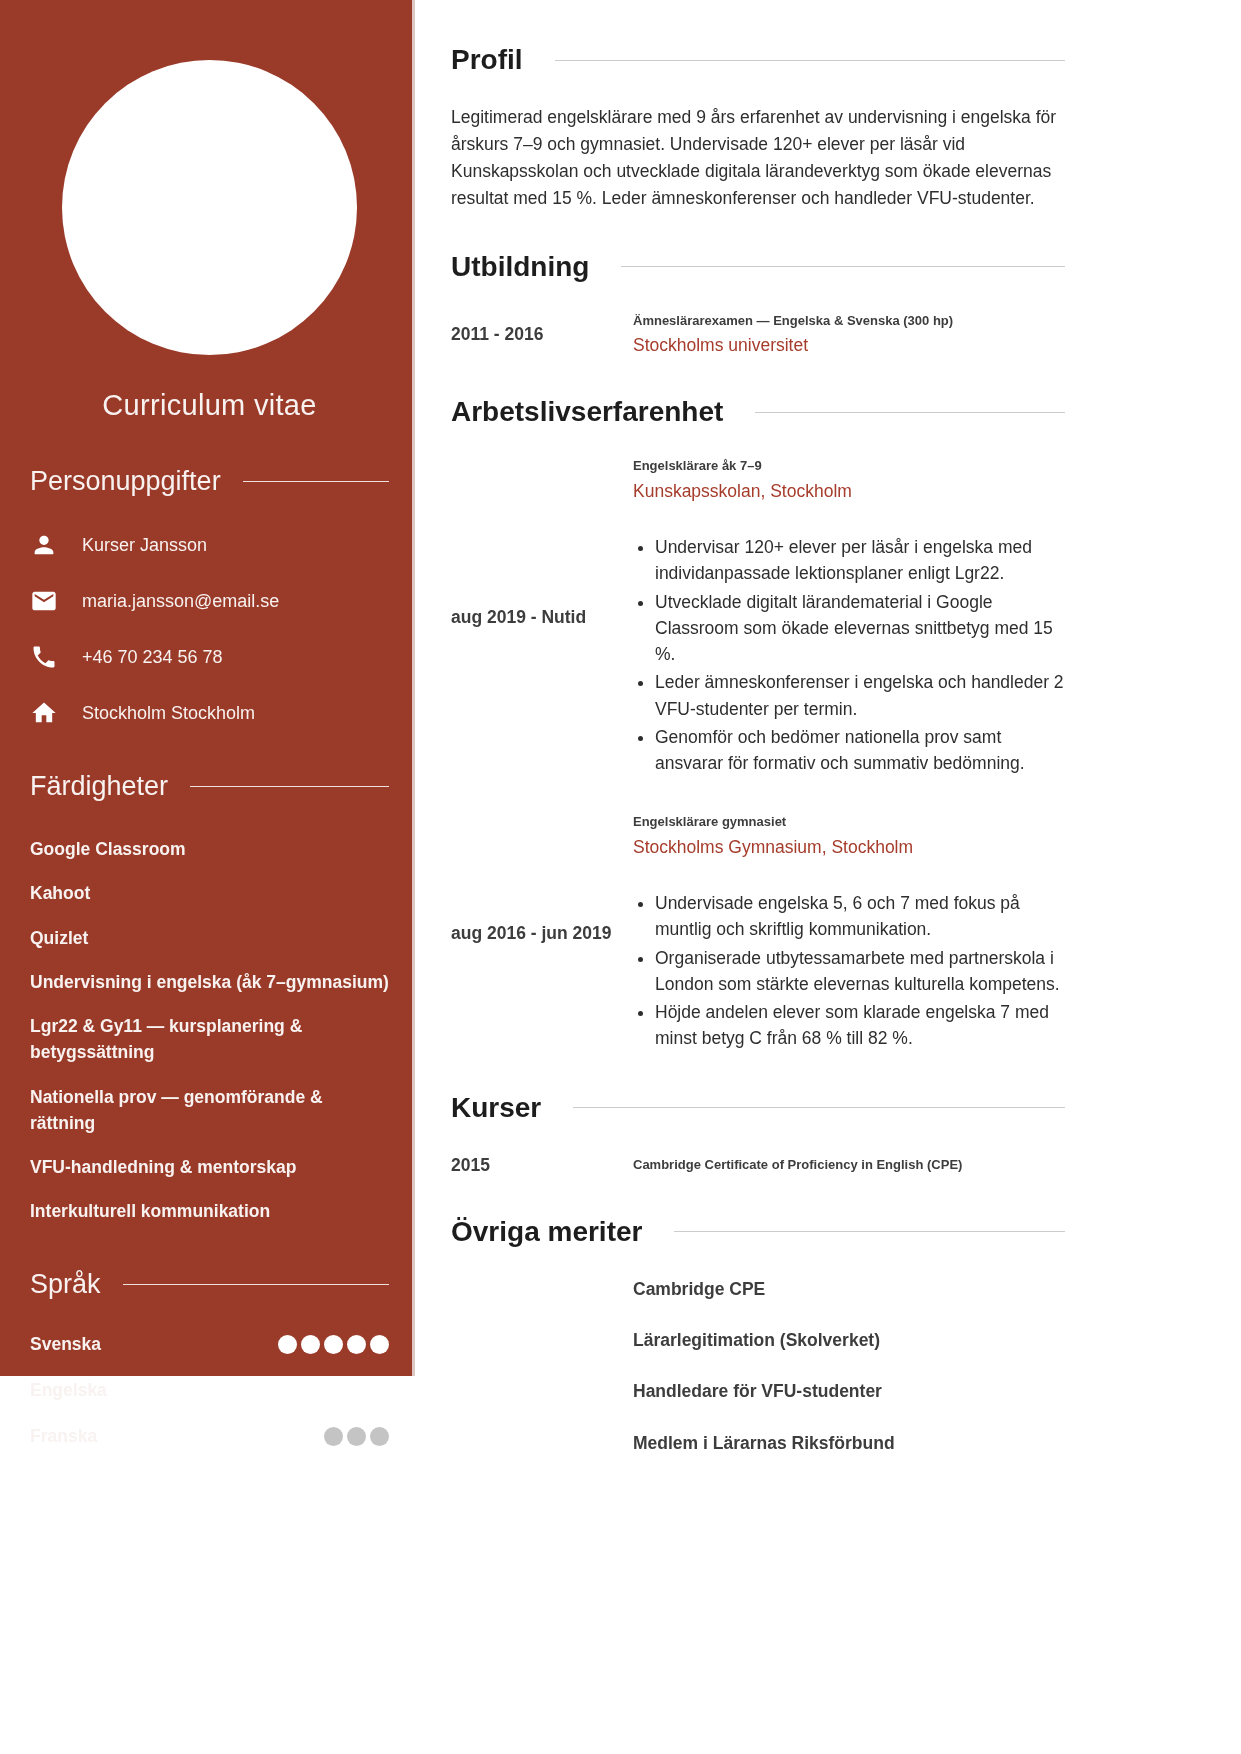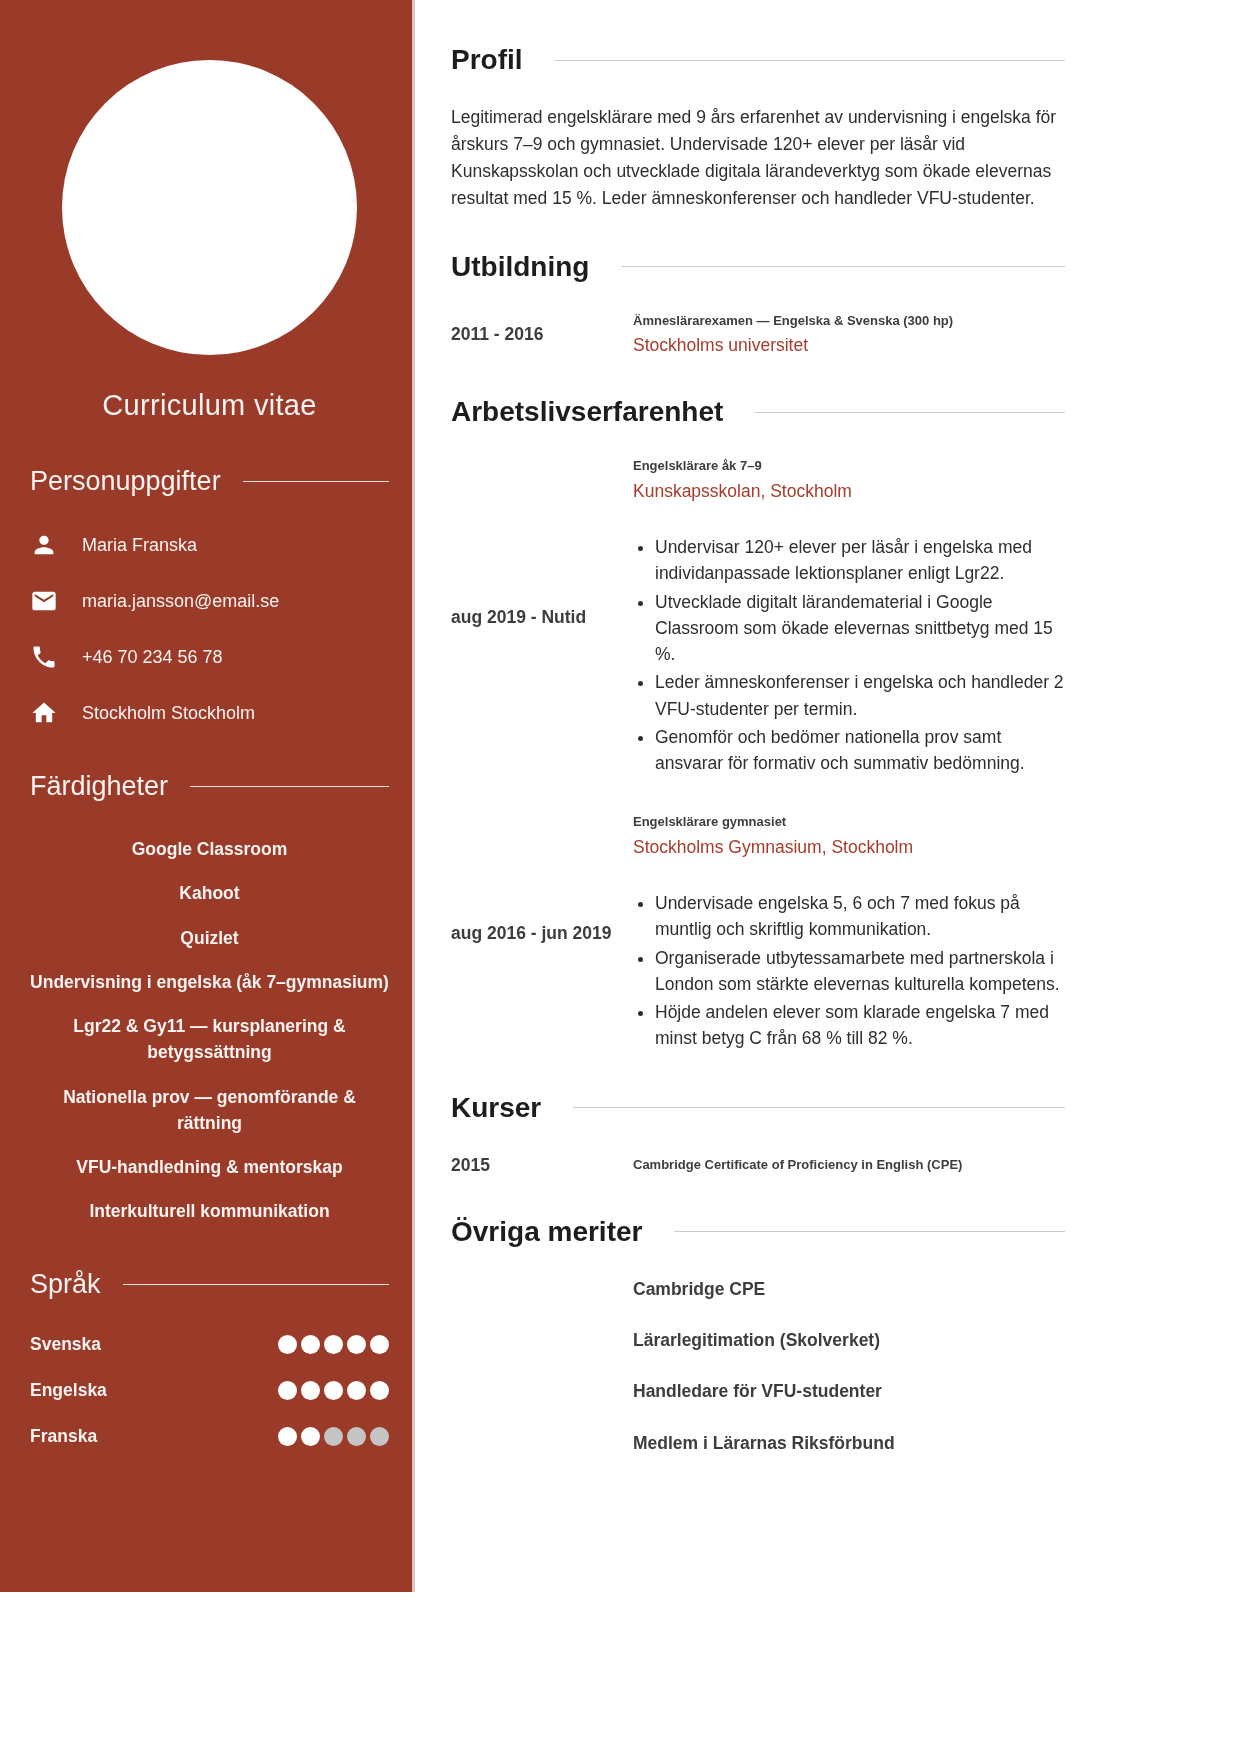--- a/index.html
+++ b/index.html
@@ -17,38 +17,38 @@
     font-family:"Liberation Sans","DejaVu Sans",sans-serif;
     background:#ffffff;
     color:var(--text-dark);
     overflow:hidden;
     display:flex;
   }
   
   .sidebar{
     width:415px;
     min-width:415px;
-    height:1592px;
+    height:1376px;
     background:var(--sidebar-bg);
     color:#f8f2f0;
     padding:60px 23px 40px 30px;
     border-right:3px solid #ddc7c0;
   }
   .photo{
     width:295px;height:295px;border-radius:50%;
     background:#ffffff;margin:0 auto;
   }
   .cv-title{
     text-align:center;
     font-size:29px;
     font-weight:400;
     margin-top:34px;
     letter-spacing:.3px;
   }
-  .side-section{margin-top:44px;text-align:center;}
+  .side-section{margin-top:44px;}
   .side-heading{
     display:flex;align-items:center;
     font-size:27px;font-weight:400;
     margin-bottom:34px;
     white-space:nowrap;
   }
   .side-heading .rule-w{
     flex:1;height:1px;background:rgba(255,255,255,.85);
     margin-left:22px;min-width:20px;
   }
@@ -145,21 +145,21 @@
       <span>Personuppgifter</span>
       <span class="rule-w"></span>
     </h2>
 
     <div class="contact-row">
       <span class="cicon">
         <svg viewBox="0 0 24 24">
             <path d="M12 12c2.21 0 4-1.79 4-4s-1.79-4-4-4-4 1.79-4 4 1.79 4 4 4zm0 2c-2.67 0-8 1.34-8 4v1.5c0 .28.22.5.5.5h15c.28 0 .5-.22.5-.5V18c0-2.66-5.33-4-8-4z"></path>
           </svg>
       </span>
-      <span class="ctext">Maria Franska</span>
+      <span class="ctext">Kurser Jansson</span>
     </div>
 
     <div class="contact-row">
       <span class="cicon">
         <svg viewBox="0 0 24 24">
             <path d="M20 4H4c-1.1 0-2 .9-2 2v12c0 1.1.9 2 2 2h16c1.1 0 2-.9 2-2V6c0-1.1-.9-2-2-2zm0 4-8 5-8-5V6l8 5 8-5v2z"></path>
           </svg>
       </span>
       <span class="ctext">maria.jansson@email.se</span>
     </div>

